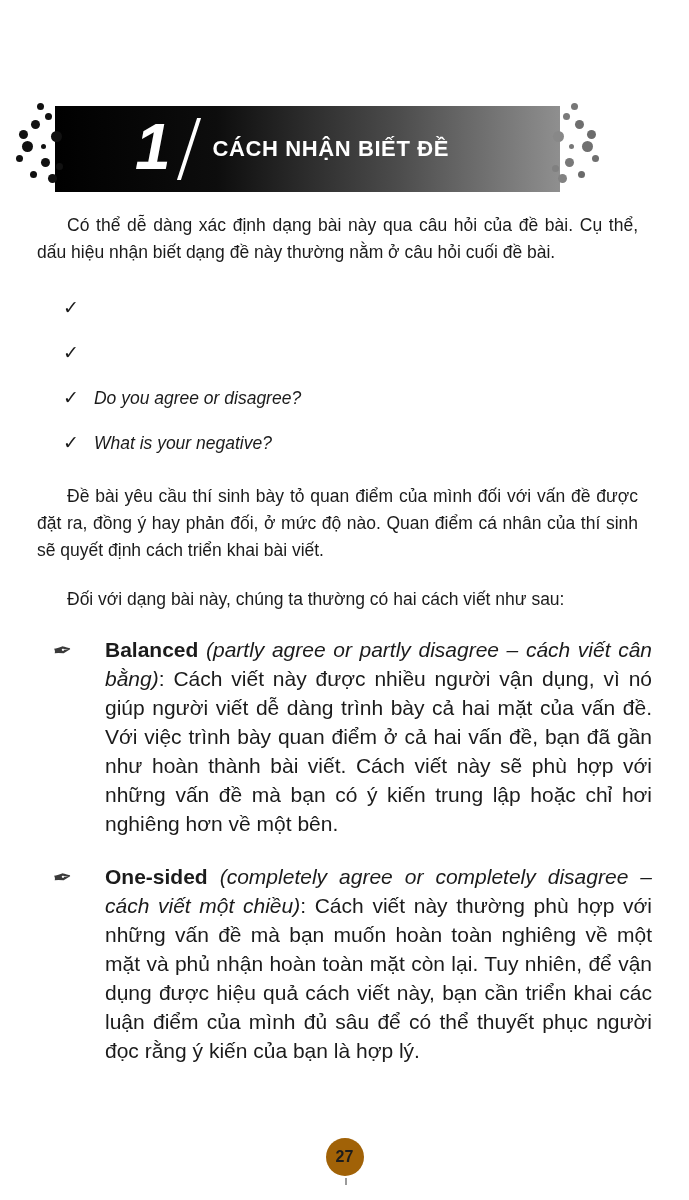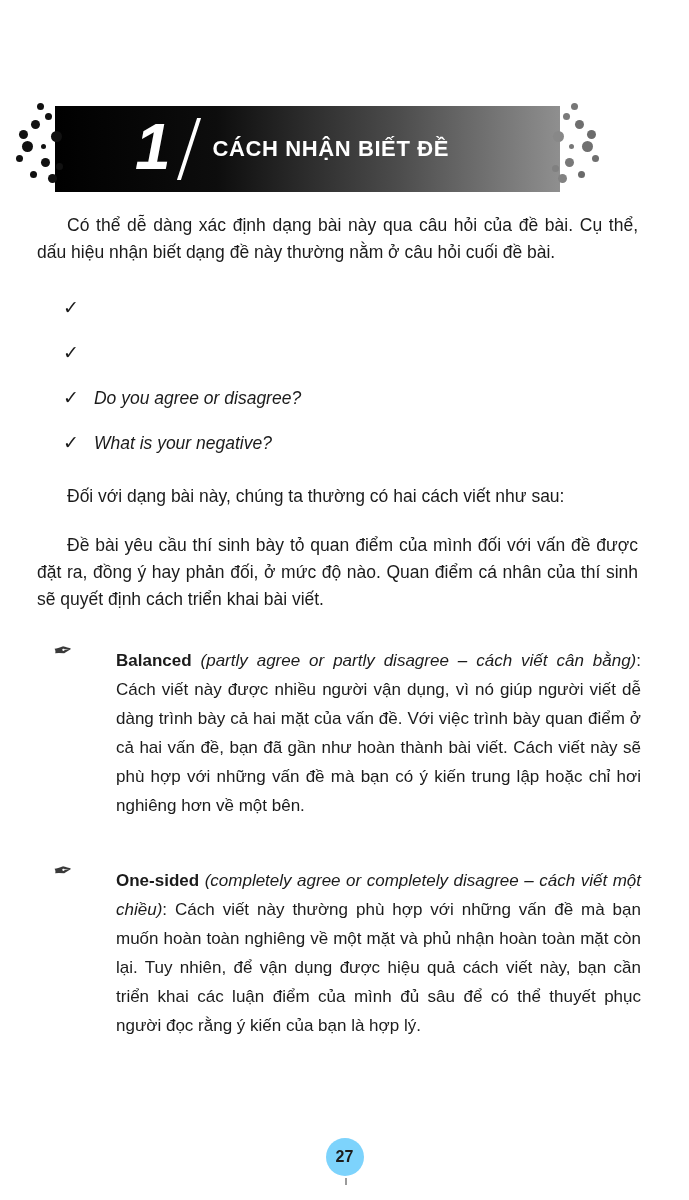--- a/index.html
+++ b/index.html
@@ -112,43 +112,43 @@
     margin: 0 0 24px 28px;
   }
   .pen {
     flex: 0 0 40px;
     font-size: 23px;
     color: #3a3a3a;
     transform: rotate(-8deg);
     line-height: 27px;
   }
   .bullet-text {
-    margin: 11px;
-    font-size: 17px;
+    margin: 0;
+    font-size: 21px;
     line-height: 29px;
     text-align: justify;
   }
   .bullet-text strong { font-weight: bold; }
   .bullet-text em { font-style: italic; }
 
   
   .page-footer {
     position: absolute;
     left: 0;
     right: 0;
     bottom: 24px;
     display: flex;
     justify-content: center;
   }
   .page-circle {
     position: relative;
     width: 38px;
     height: 38px;
     border-radius: 50%;
-    background: #7dd3fc;
+    background: #a16207;
     color: #1c1c1c;
     font-size: 16px;
     font-weight: bold;
     display: flex;
     align-items: center;
     justify-content: center;
   }
   .page-circle::after {
     content: '';
     position: absolute;
@@ -186,23 +186,23 @@
       <li class="check-item">
         <span class="check">✓</span>
         <span class="check-text">Do you agree or disagree?</span>
       </li>
       <li class="check-item">
         <span class="check">✓</span>
         <span class="check-text">What is your negative?</span>
       </li>
     </ul>
 
+    <p class="para indent">Đề bài yêu cầu thí sinh bày tỏ quan điểm của mình đối với vấn đề được đặt ra, đồng ý hay phản đối, ở mức độ nào. Quan điểm cá nhân của thí sinh sẽ quyết định cách triển khai bài viết.</p>
+
     <p class="para indent">Đối với dạng bài này, chúng ta thường có hai cách viết như sau:</p>
-
-    <p class="para indent">Đề bài yêu cầu thí sinh bày tỏ quan điểm của mình đối với vấn đề được đặt ra, đồng ý hay phản đối, ở mức độ nào. Quan điểm cá nhân của thí sinh sẽ quyết định cách triển khai bài viết.</p>
 
     <div class="bullet">
       <span class="pen">✒</span>
       <p class="bullet-text"><strong>Balanced</strong> <em>(partly agree or partly disagree – cách viết cân bằng)</em><span>: Cách viết này được nhiều người vận dụng, vì nó giúp người viết dễ dàng trình bày cả hai mặt của vấn đề. Với việc trình bày quan điểm ở cả hai vấn đề, bạn đã gần như hoàn thành bài viết. Cách viết này sẽ phù hợp với những vấn đề mà bạn có ý kiến trung lập hoặc chỉ hơi nghiêng hơn về một bên.</span></p>
     </div>
 
     <div class="bullet">
       <span class="pen">✒</span>
       <p class="bullet-text"><strong>One-sided</strong> <em>(completely agree or completely disagree – cách viết một chiều)</em><span>: Cách viết này thường phù hợp với những vấn đề mà bạn muốn hoàn toàn nghiêng về một mặt và phủ nhận hoàn toàn mặt còn lại. Tuy nhiên, để vận dụng được hiệu quả cách viết này, bạn cần triển khai các luận điểm của mình đủ sâu để có thể thuyết phục người đọc rằng ý kiến của bạn là hợp lý.</span></p>
     </div>

